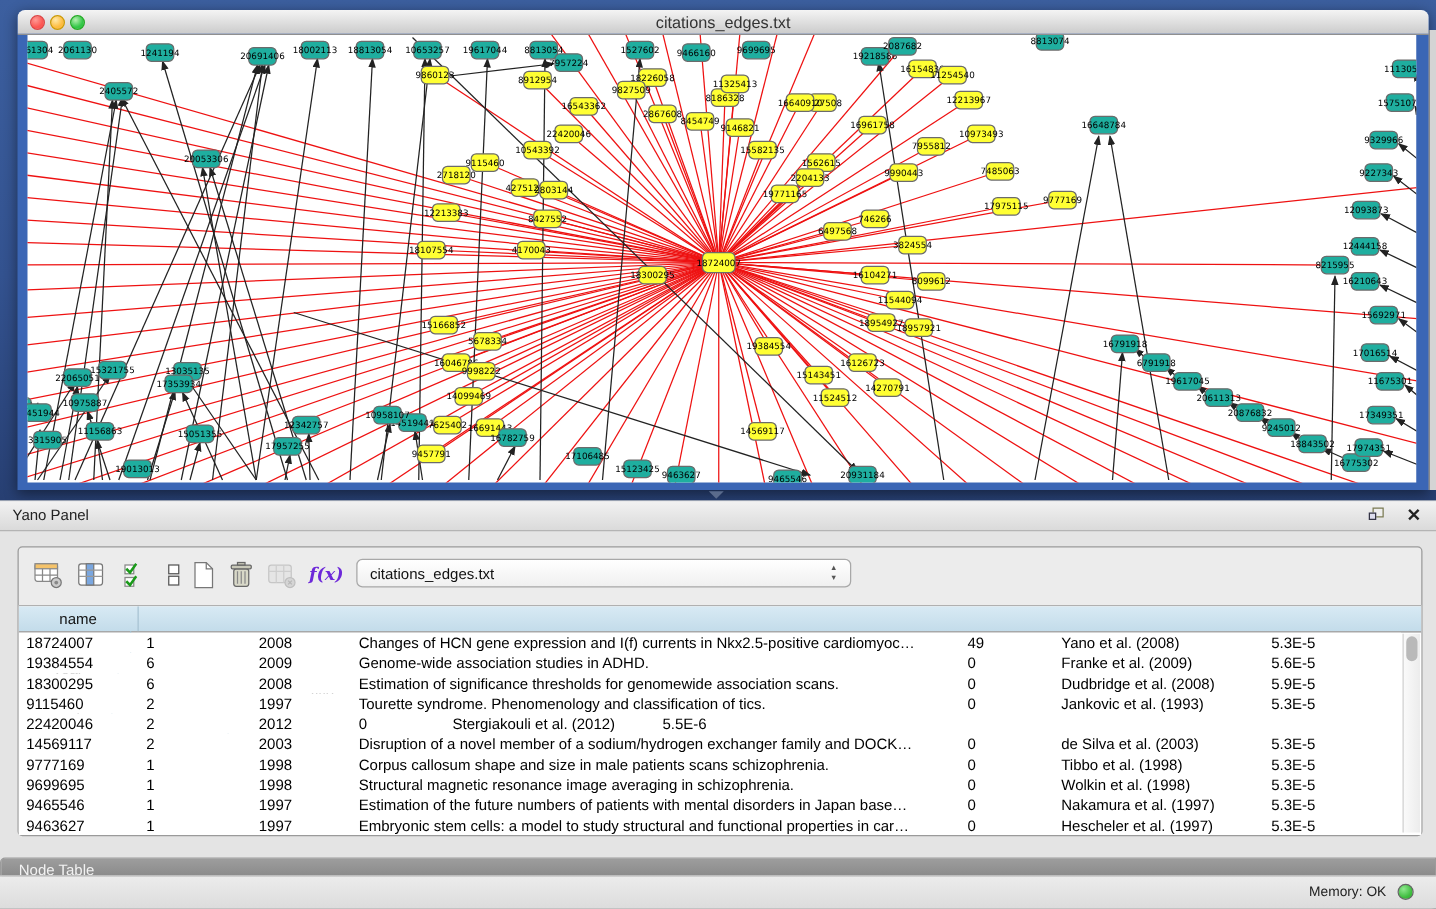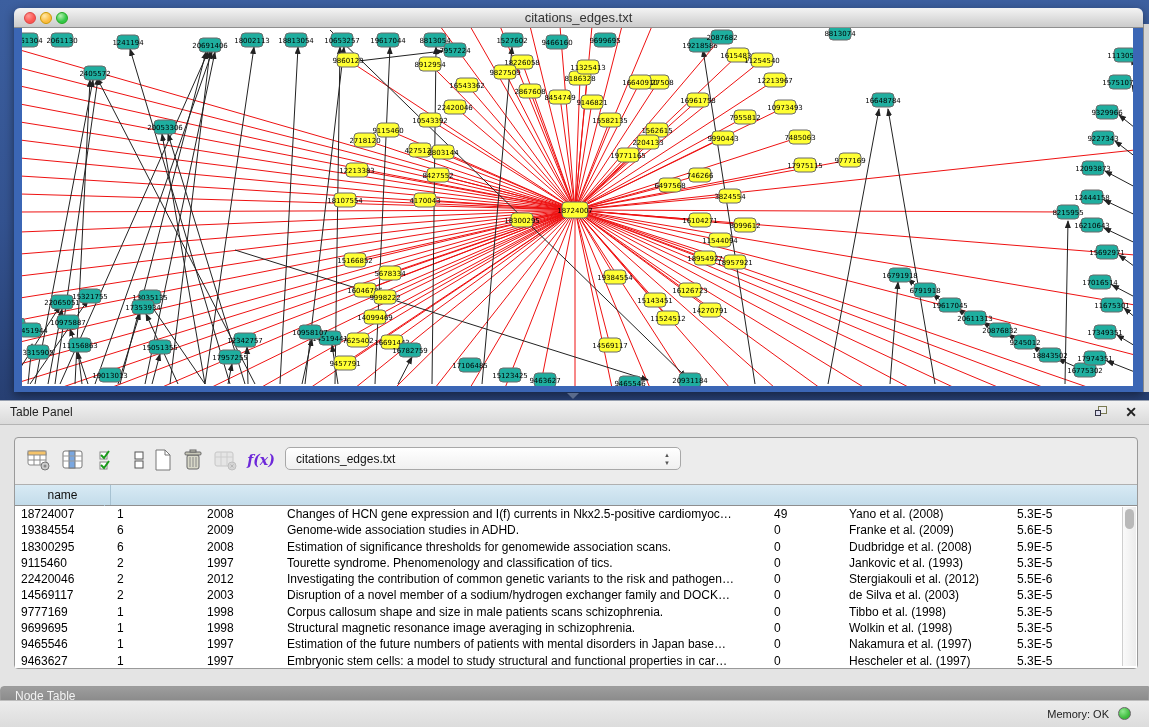--- a/index.html
+++ b/index.html
@@ -527,21 +527,21 @@
             <text x="553" y="184.5" text-anchor="middle" font-size="7" font-family="DejaVu Sans, sans-serif" fill="#000">18724007</text>
           </svg>
       </div>
     </div>
     <div class="right-strip"></div>
     <div class="split-handle"></div>
   </div>
 
   <div class="table-panel">
     <div class="tp-header">
-      <span class="tp-title">Table Panel</span>
+      <span class="tp-title">Yano Panel</span>
       <span class="tp-float">
           <span class="sq1"></span>
           <span class="sq2"></span>
         </span>
       <span class="tp-close">✕</span>
     </div>
 
     <div class="tp-box">
       <div class="tp-toolbar" id="toolbar">
           <div class="tbtn" style="left: 232px;">
@@ -656,21 +656,20 @@
               <div class="td" style="width: 80px;">1997</div>
               <div class="td" style="width: 487px;">Tourette syndrome. Phenomenology and classification of tics.</div>
               <div class="td" style="width: 75px;">0</div>
               <div class="td" style="width: 168px;">Jankovic et al. (1993)</div>
               <div class="td" style="width: 88px;">5.3E-5</div>
             </div>
             <div class="tr">
               <div class="td" style="width: 96px;">22420046</div>
               <div class="td" style="width: 90px;">2</div>
               <div class="td" style="width: 80px;">2012</div>
-              <div class="td" style="width: 487px;">Investigating the contribution of common genetic variants to the risk and pathogen…</div>
               <div class="td" style="width: 75px;">0</div>
               <div class="td" style="width: 168px;">Stergiakouli et al. (2012)</div>
               <div class="td" style="width: 88px;">5.5E-6</div>
             </div>
             <div class="tr">
               <div class="td" style="width: 96px;">14569117</div>
               <div class="td" style="width: 90px;">2</div>
               <div class="td" style="width: 80px;">2003</div>
               <div class="td" style="width: 487px;">Disruption of a novel member of a sodium/hydrogen exchanger family and DOCK…</div>
               <div class="td" style="width: 75px;">0</div>

